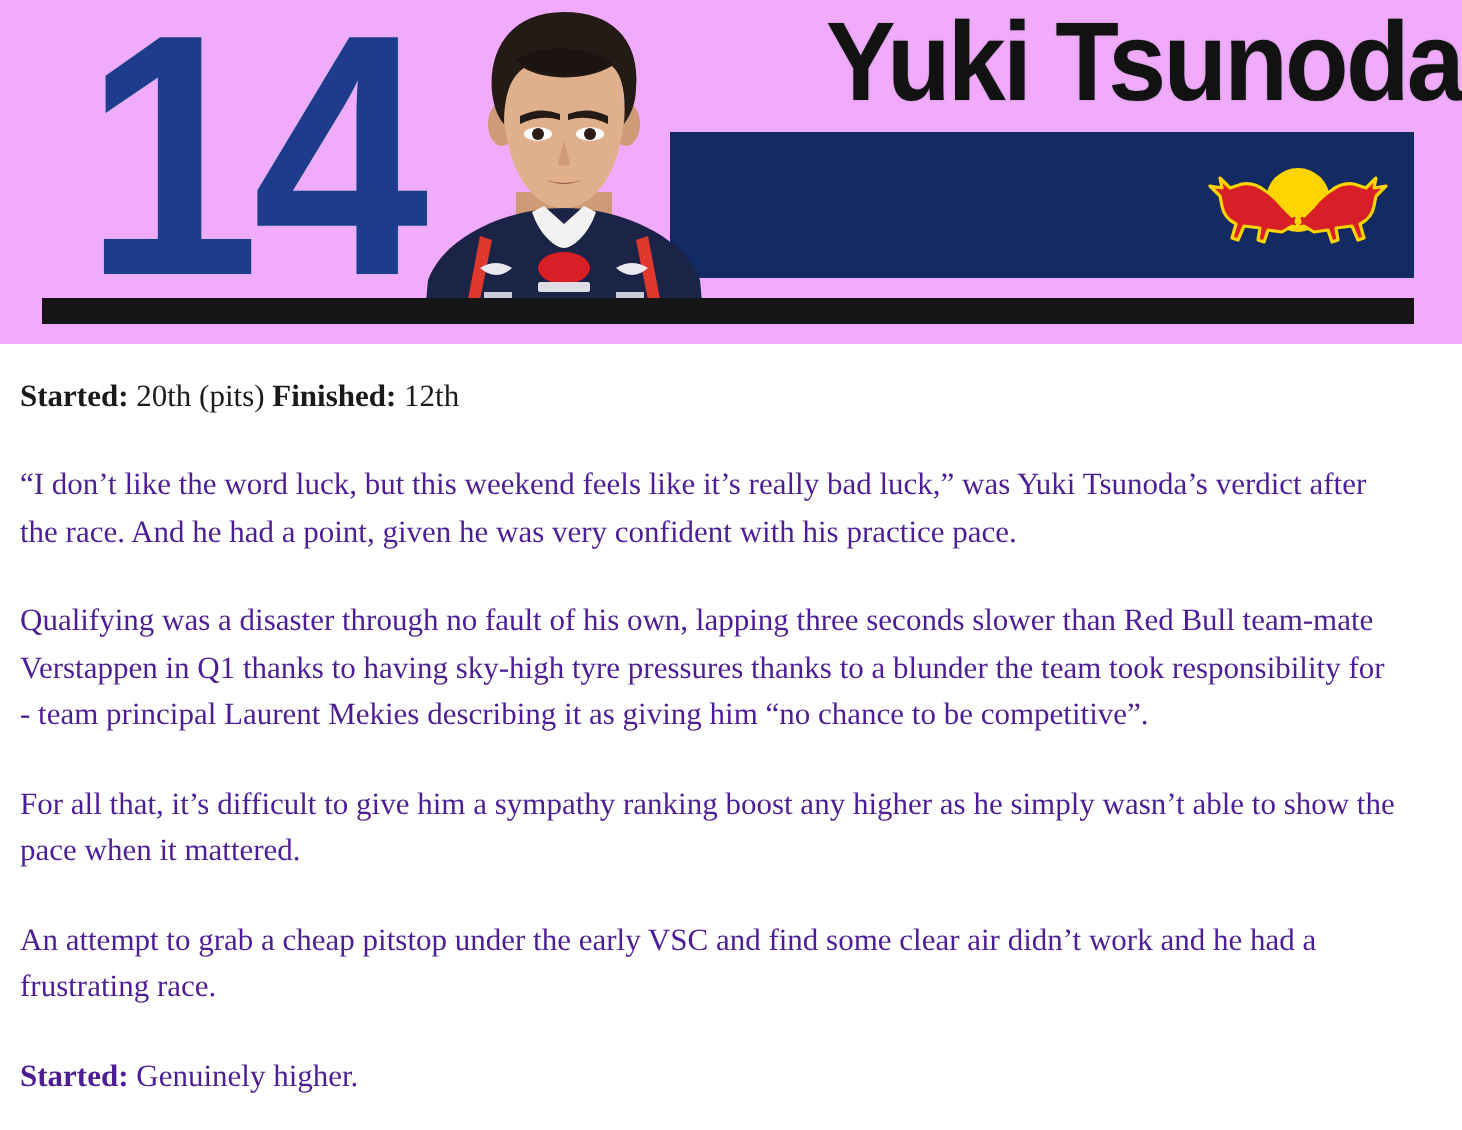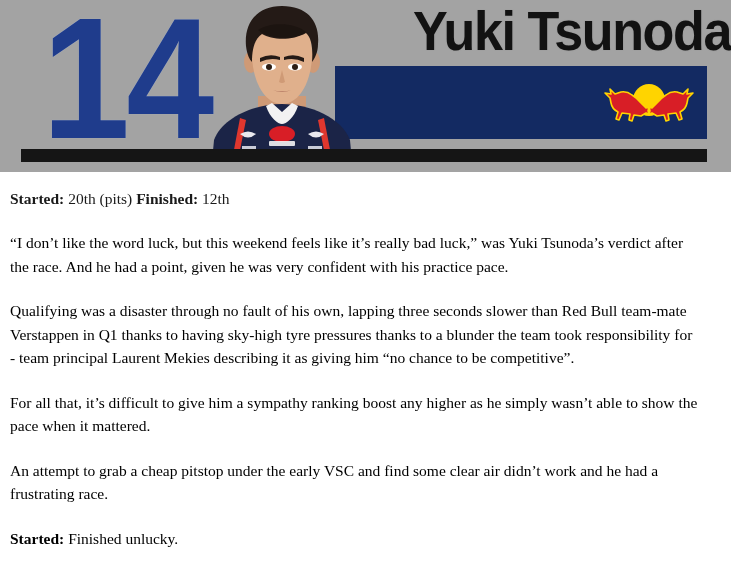--- a/index.html
+++ b/index.html
@@ -14,21 +14,21 @@
     color: #1a1a1a;
     overflow: hidden;
     position: relative;
   }
 
   
   #driver-header {
     position: relative;
     width: 731px;
     height: 172px;
-    background: #a3a3a3;
+    background: #f0abfc;
     overflow: hidden;
   }
 
   
   .banner-strip {
     position: absolute;
     left: 335px;
     top: 66px;
     width: 372px;
     height: 73px;
@@ -111,21 +111,21 @@
     font-size: 15.5px;
     line-height: 22px;
     margin: 16px 0 0 0;
     color: #1a1a1a;
   }
   .result-line b { font-weight: bold; }
   p.para {
     font-size: 15.5px;
     line-height: 23.5px;
     margin: 21px 0 0 0;
-    color: #000000;
+    color: #4c1d95;
     max-width: 690px;
   }
   p.verdict { margin-top: 21px; }
   p.verdict b { font-weight: bold; }
   .inline { display: inline; }
 </style>
 </head>
 <body>
 
 <div id="driver-header">
@@ -221,15 +221,15 @@
     <span class="inline">12th</span>
   </div>
 
   <p class="para">“I don’t like the word luck, but this weekend feels like it’s really bad luck,” was Yuki Tsunoda’s verdict after the race. And he had a point, given he was very confident with his practice pace.</p>
   <p class="para">Qualifying was a disaster through no fault of his own, lapping three seconds slower than Red Bull team-mate Verstappen in Q1 thanks to having sky-high tyre pressures thanks to a blunder the team took responsibility for - team principal Laurent Mekies describing it as giving him “no chance to be competitive”.</p>
   <p class="para">For all that, it’s difficult to give him a sympathy ranking boost any higher as he simply wasn’t able to show the pace when it mattered.</p>
   <p class="para">An attempt to grab a cheap pitstop under the early VSC and find some clear air didn’t work and he had a frustrating race.</p>
 
   <p class="para verdict">
     <b class="inline">Started:</b>
-    <span class="inline">Finished unlucky.</span>
+    <span class="inline">Genuinely higher.</span>
   </p>
 </div>
 
 </body></html>

